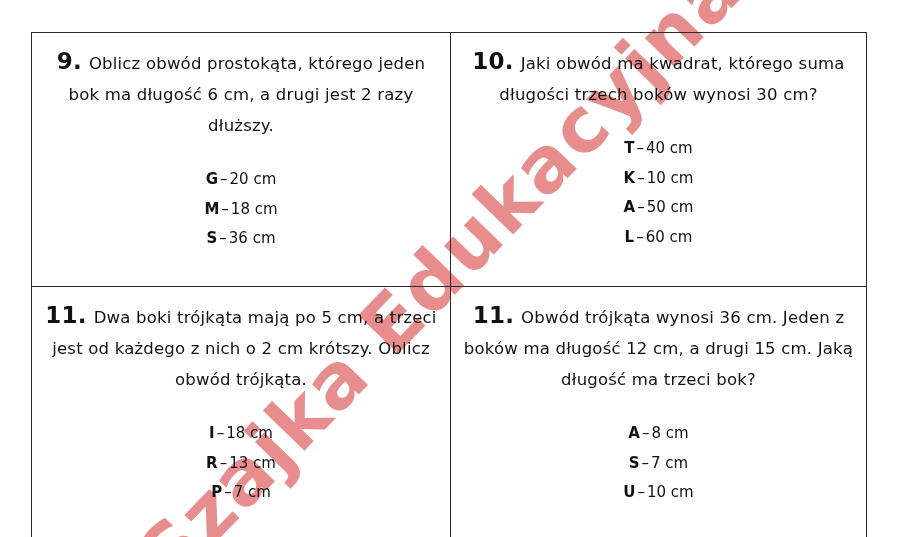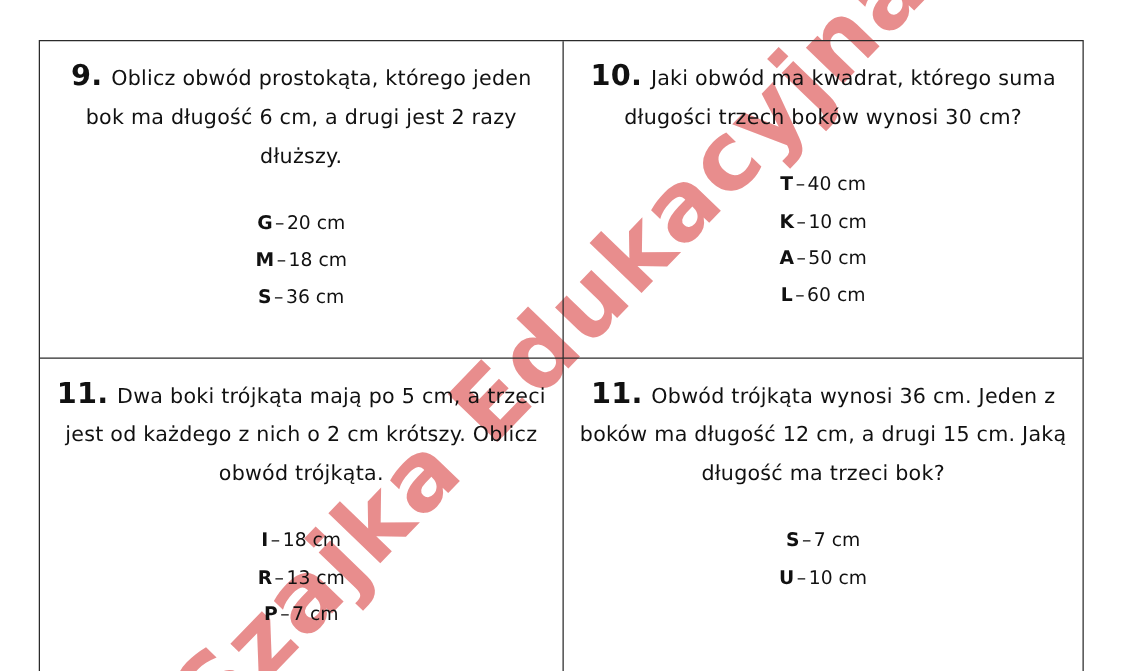--- a/index.html
+++ b/index.html
@@ -104,19 +104,20 @@
       <div class="options">
         <div class="option"><span class="opt-letter">I</span><span class="opt-dash">–</span><span class="opt-value">18 cm</span></div>
         <div class="option"><span class="opt-letter">R</span><span class="opt-dash">–</span><span class="opt-value">13 cm</span></div>
         <div class="option"><span class="opt-letter">P</span><span class="opt-dash">–</span><span class="opt-value">7 cm</span></div>
       </div>
     </div>
 
     <div class="cell">
       <p class="question"><span class="qnum">11.</span><span>Obwód trójkąta wynosi 36 cm. Jeden z boków ma długość 12 cm, a drugi 15 cm. Jaką długość ma trzeci bok?</span></p>
       <div class="options">
+        <div class="option"><span class="opt-letter">A</span><span class="opt-dash">–</span><span class="opt-value">8 cm</span></div>
         <div class="option"><span class="opt-letter">S</span><span class="opt-dash">–</span><span class="opt-value">7 cm</span></div>
         <div class="option"><span class="opt-letter">U</span><span class="opt-dash">–</span><span class="opt-value">10 cm</span></div>
       </div>
     </div>
 
   </div>
 </div>
 
 </body></html>

